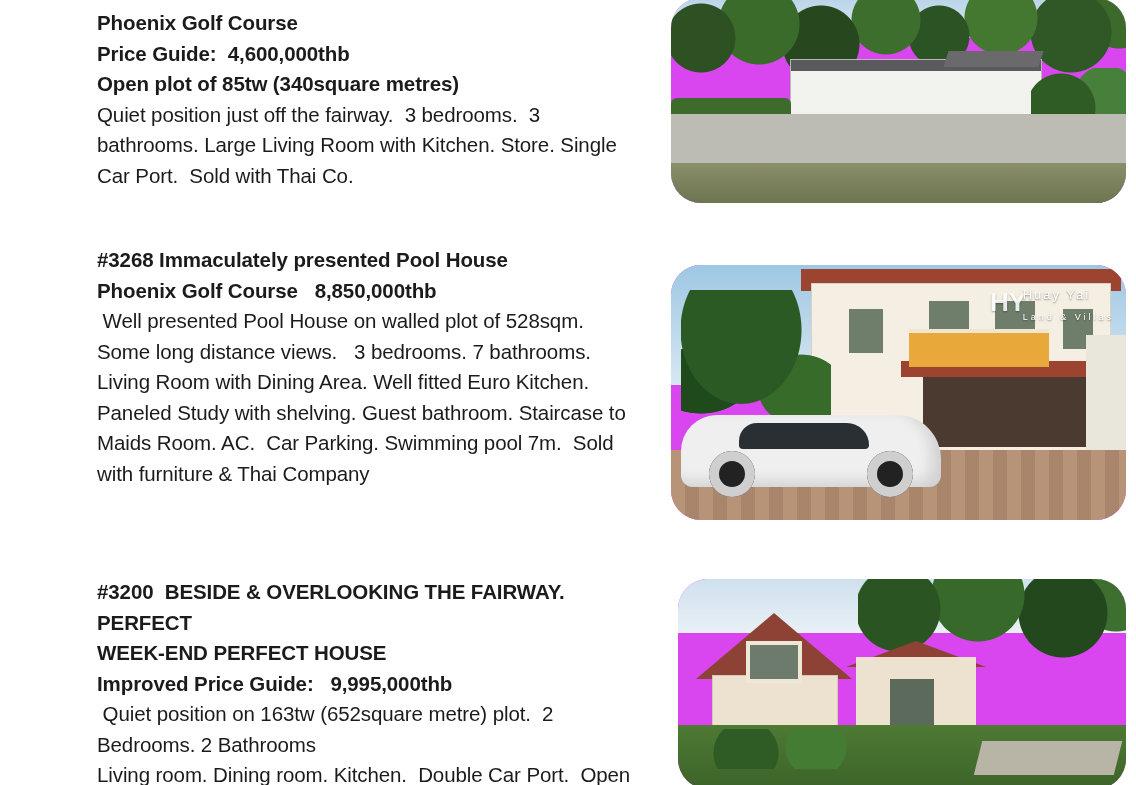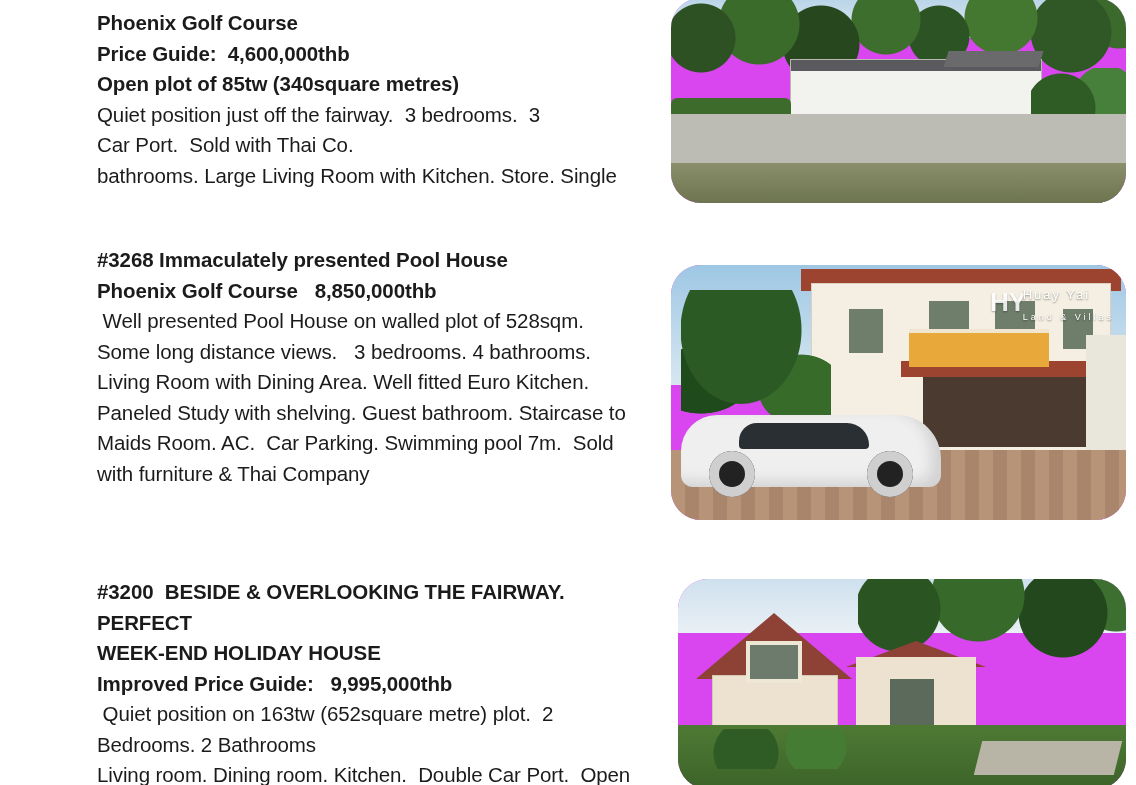--- a/index.html
+++ b/index.html
@@ -232,43 +232,43 @@
 <body>
 
 <div class="page">
 
   <div class="listing" id="listing-1" style="top:0;">
     <div class="text-col" style="top:8px;">
       <div class="line bold">Phoenix Golf Course</div>
       <div class="line bold">Price Guide:  4,600,000thb</div>
       <div class="line bold">Open plot of 85tw (340square metres)</div>
       <div class="line">Quiet position just off the fairway.  3 bedrooms.  3</div>
+      <div class="line">bathrooms. Large Living Room with Kitchen. Store. Single</div>
       <div class="line">Car Port.  Sold with Thai Co.</div>
-      <div class="line">bathrooms. Large Living Room with Kitchen. Store. Single</div>
     </div>
     <div class="photo-col" style="left:671px; top:-2px;">
       <div class="photo" id="photo1">
         <div class="sky"></div>
         <div class="trees"></div>
         <div class="road"></div>
         <div class="house"></div>
         <div class="hedge"></div>
         <div class="shrubs"></div>
         <div class="drive"></div>
         <div class="grass"></div>
       </div>
     </div>
   </div>
 
   <div class="listing" id="listing-2" style="top:245px;">
     <div class="text-col" style="top:0;">
       <div class="line bold">#3268 Immaculately presented Pool House</div>
       <div class="line bold">Phoenix Golf Course   8,850,000thb</div>
       <div class="line"> Well presented Pool House on walled plot of 528sqm.</div>
-      <div class="line">Some long distance views.   3 bedrooms. 4 bathrooms.</div>
+      <div class="line">Some long distance views.   3 bedrooms. 7 bathrooms.</div>
       <div class="line">Living Room with Dining Area. Well fitted Euro Kitchen.</div>
       <div class="line">Paneled Study with shelving. Guest bathroom. Staircase to</div>
       <div class="line">Maids Room. AC.  Car Parking. Swimming pool 7m.  Sold</div>
       <div class="line">with furniture &amp; Thai Company</div>
     </div>
     <div class="photo-col" style="left:671px; top:20px;">
       <div class="photo" id="photo2">
         <div class="sky"></div>
         <div class="roof"></div>
         <div class="bldg"></div>
@@ -292,21 +292,21 @@
           <div>Huay Yai</div>
           <div class="wm-sub">Land &amp; Villas</div>
         </div>
       </div>
     </div>
   </div>
 
   <div class="listing" id="listing-3" style="top:577px;">
     <div class="text-col" style="top:0; width:570px;">
       <div class="line bold">#3200  BESIDE &amp; OVERLOOKING THE FAIRWAY.  PERFECT</div>
-      <div class="line bold">WEEK-END HOLIDAY HOUSE</div>
+      <div class="line bold">WEEK-END PERFECT HOUSE</div>
       <div class="line bold">Improved Price Guide:   9,995,000thb</div>
       <div class="line"> Quiet position on 163tw (652square metre) plot.  2</div>
       <div class="line">Bedrooms. 2 Bathrooms</div>
       <div class="line">Living room. Dining room. Kitchen.  Double Car Port.  Open</div>
 
     </div>
     <div class="photo-col" style="left:678px; top:2px;">
       <div class="photo" id="photo3">
         <div class="sky"></div>
         <div class="canopy"></div>

